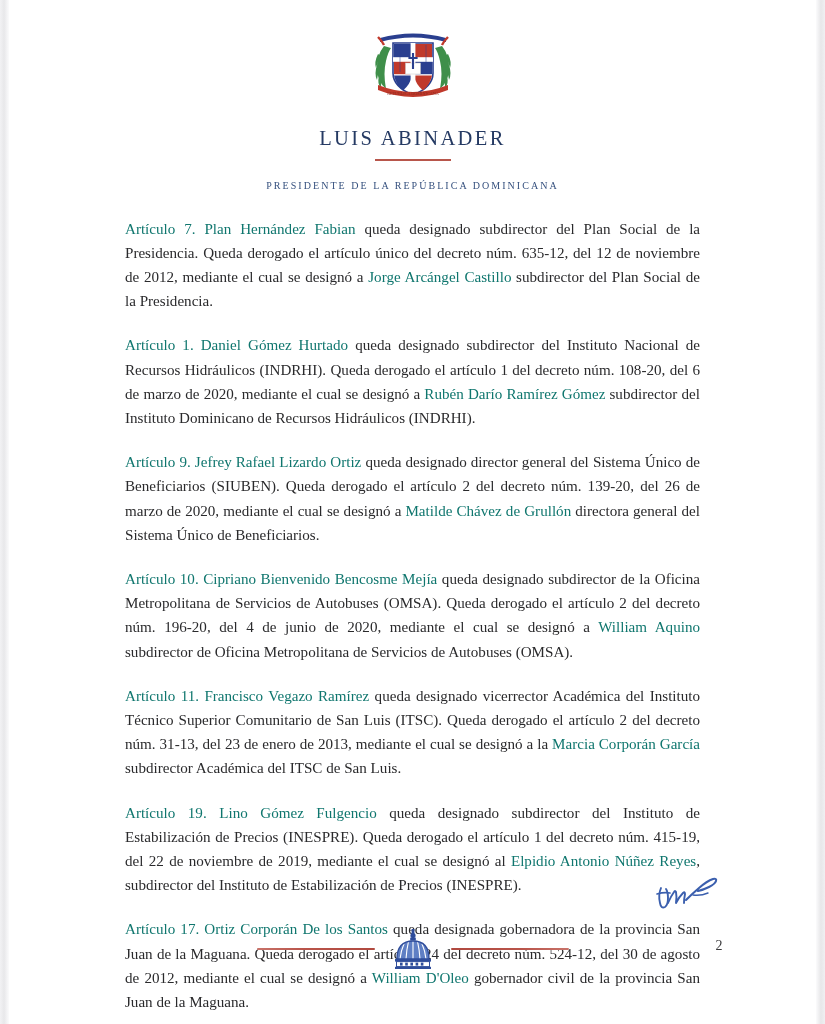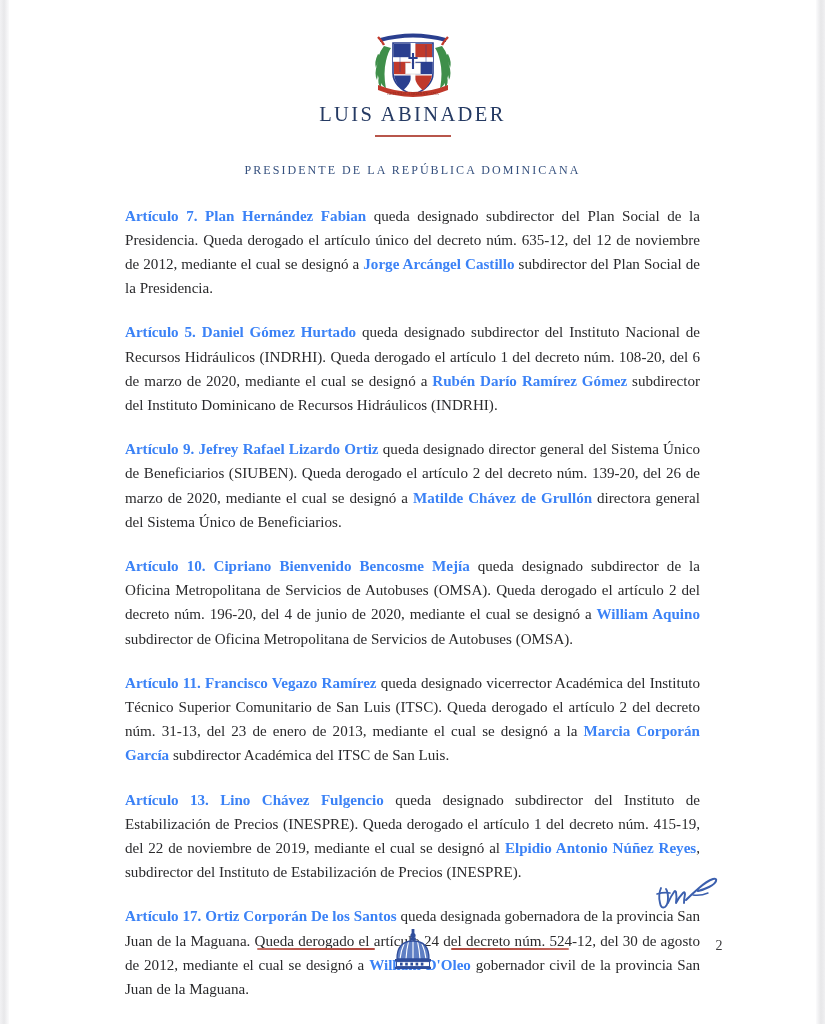--- a/index.html
+++ b/index.html
@@ -42,54 +42,55 @@
     text-align: center;
     padding-top: 27px;
   }
   .coat-of-arms {
     width: 102px;
     height: 76px;
     margin: 0 auto;
     display: block;
   }
   .president-name {
+    margin-top: 24px;
     font-family: "Liberation Serif", serif;
     font-size: 20.5px;
     letter-spacing: 2.4px;
     color: #253a63;
     font-weight: 400;
   }
   .name-rule {
     width: 76px;
     height: 1.6px;
     background: #b8564b;
     margin: 9px auto 0 auto;
   }
   .president-subtitle {
-    margin-top: 26px;
+    margin-top: 19px;
     font-family: "Liberation Serif", serif;
-    font-size: 12px;
+    font-size: 10px;
     letter-spacing: 2.05px;
     color: #35507e;
     font-weight: 400;
   }
 
   
   .doc-body {
     margin: 26px 116px 0 116px;
   }
   .article {
     text-align: justify;
     font-size: 15.1px;
     line-height: 24.2px;
     color: #2a2a2c;
     margin-bottom: 20px;
   }
   .article:last-child { margin-bottom: 0; }
-  .article b { font-weight: bold; color: #3b82f6; }
+  .article b { font-weight: normal; color: #0f766e; }
 
   
   .signature {
     position: absolute;
     right: 88px;
     top: 872px;
     width: 80px;
     height: 48px;
   }
   .page-number {
@@ -180,25 +181,25 @@
 
     <div class="president-name">LUIS ABINADER</div>
 
     <div class="name-rule"></div>
 
     <div class="president-subtitle">PRESIDENTE DE LA REPÚBLICA DOMINICANA</div>
   </div>
 
   <div class="doc-body">
     <p class="article"><b>Artículo 7. </b><b>Plan Hernández Fabian</b><span> queda designado subdirector del Plan Social de la Presidencia. Queda derogado el artículo único del decreto núm. 635-12, del 12 de noviembre de 2012, mediante el cual se designó a </span><b>Jorge Arcángel Castillo</b><span> subdirector del Plan Social de la Presidencia.</span></p>
-    <p class="article"><b>Artículo 5. </b><b>Daniel Gómez Hurtado</b><span> queda designado subdirector del Instituto Nacional de Recursos Hidráulicos (INDRHI). Queda derogado el artículo 1 del decreto núm. 108-20, del 6 de marzo de 2020, mediante el cual se designó a </span><b>Rubén Darío Ramírez Gómez</b><span> subdirector del Instituto Dominicano de Recursos Hidráulicos (INDRHI).</span></p>
+    <p class="article"><b>Artículo 1. </b><b>Daniel Gómez Hurtado</b><span> queda designado subdirector del Instituto Nacional de Recursos Hidráulicos (INDRHI). Queda derogado el artículo 1 del decreto núm. 108-20, del 6 de marzo de 2020, mediante el cual se designó a </span><b>Rubén Darío Ramírez Gómez</b><span> subdirector del Instituto Dominicano de Recursos Hidráulicos (INDRHI).</span></p>
     <p class="article"><b>Artículo 9. </b><b>Jefrey Rafael Lizardo Ortiz</b><span> queda designado director general del Sistema Único de Beneficiarios (SIUBEN). Queda derogado el artículo 2 del decreto núm. 139-20, del 26 de marzo de 2020, mediante el cual se designó a </span><b>Matilde Chávez de Grullón</b><span> directora general del Sistema Único de Beneficiarios.</span></p>
     <p class="article"><b>Artículo 10. </b><b>Cipriano Bienvenido Bencosme Mejía</b><span> queda designado subdirector de la Oficina Metropolitana de Servicios de Autobuses (OMSA). Queda derogado el artículo 2 del decreto núm. 196-20, del 4 de junio de 2020, mediante el cual se designó a </span><b>William Aquino</b><span> subdirector de Oficina Metropolitana de Servicios de Autobuses (OMSA).</span></p>
     <p class="article"><b>Artículo 11. </b><b>Francisco Vegazo Ramírez</b><span> queda designado vicerrector Académica del Instituto Técnico Superior Comunitario de San Luis (ITSC). Queda derogado el artículo 2 del decreto núm. 31-13, del 23 de enero de 2013, mediante el cual se designó a la </span><b>Marcia Corporán García</b><span> subdirector Académica del ITSC de San Luis.</span></p>
-    <p class="article"><b>Artículo 13. </b><b>Lino Chávez Fulgencio</b><span> queda designado subdirector del Instituto de Estabilización de Precios (INESPRE). Queda derogado el artículo 1 del decreto núm. 415-19, del 22 de noviembre de 2019, mediante el cual se designó al </span><b>Elpidio Antonio Núñez Reyes</b><span>, subdirector del Instituto de Estabilización de Precios (INESPRE).</span></p>
+    <p class="article"><b>Artículo 19. </b><b>Lino Gómez Fulgencio</b><span> queda designado subdirector del Instituto de Estabilización de Precios (INESPRE). Queda derogado el artículo 1 del decreto núm. 415-19, del 22 de noviembre de 2019, mediante el cual se designó al </span><b>Elpidio Antonio Núñez Reyes</b><span>, subdirector del Instituto de Estabilización de Precios (INESPRE).</span></p>
     <p class="article"><b>Artículo 17. </b><b>Ortiz Corporán De los Santos</b><span> queda designada gobernadora de la provincia San Juan de la Maguana. Queda derogado el artículo 24 del decreto núm. 524-12, del 30 de agosto de 2012, mediante el cual se designó a </span><b>William D'Oleo</b><span> gobernador civil de la provincia San Juan de la Maguana.</span></p>
   </div>
 
   <svg class="signature" viewBox="0 0 80 48">
     <g fill="none" stroke="#3b5fae" stroke-linecap="round" stroke-linejoin="round">
       <path d="M13 16 q-3 7 -1 15 q1 6 5 4 q3 -2 3 -9 q0 -6 -2 -9" stroke-width="1.9"></path>
       <path d="M9 22 q7 -2 13 -1" stroke-width="1.6"></path>
       <path d="M20 31 q3 -7 6 -11 q1 -2 2 0 q1 5 0 11 q3 -6 7 -10 q2 -2 2 1 q-1 5 -1 9" stroke-width="1.9"></path>
       <path d="M38 28 q6 -6 13 -12 q8 -7 14 -9 q4 -1 3 2 q-1 3 -7 6 q-6 3 -11 4" stroke-width="2.1"></path>
       <path d="M45 23 q8 1 15 -2" stroke-width="1.4"></path>

